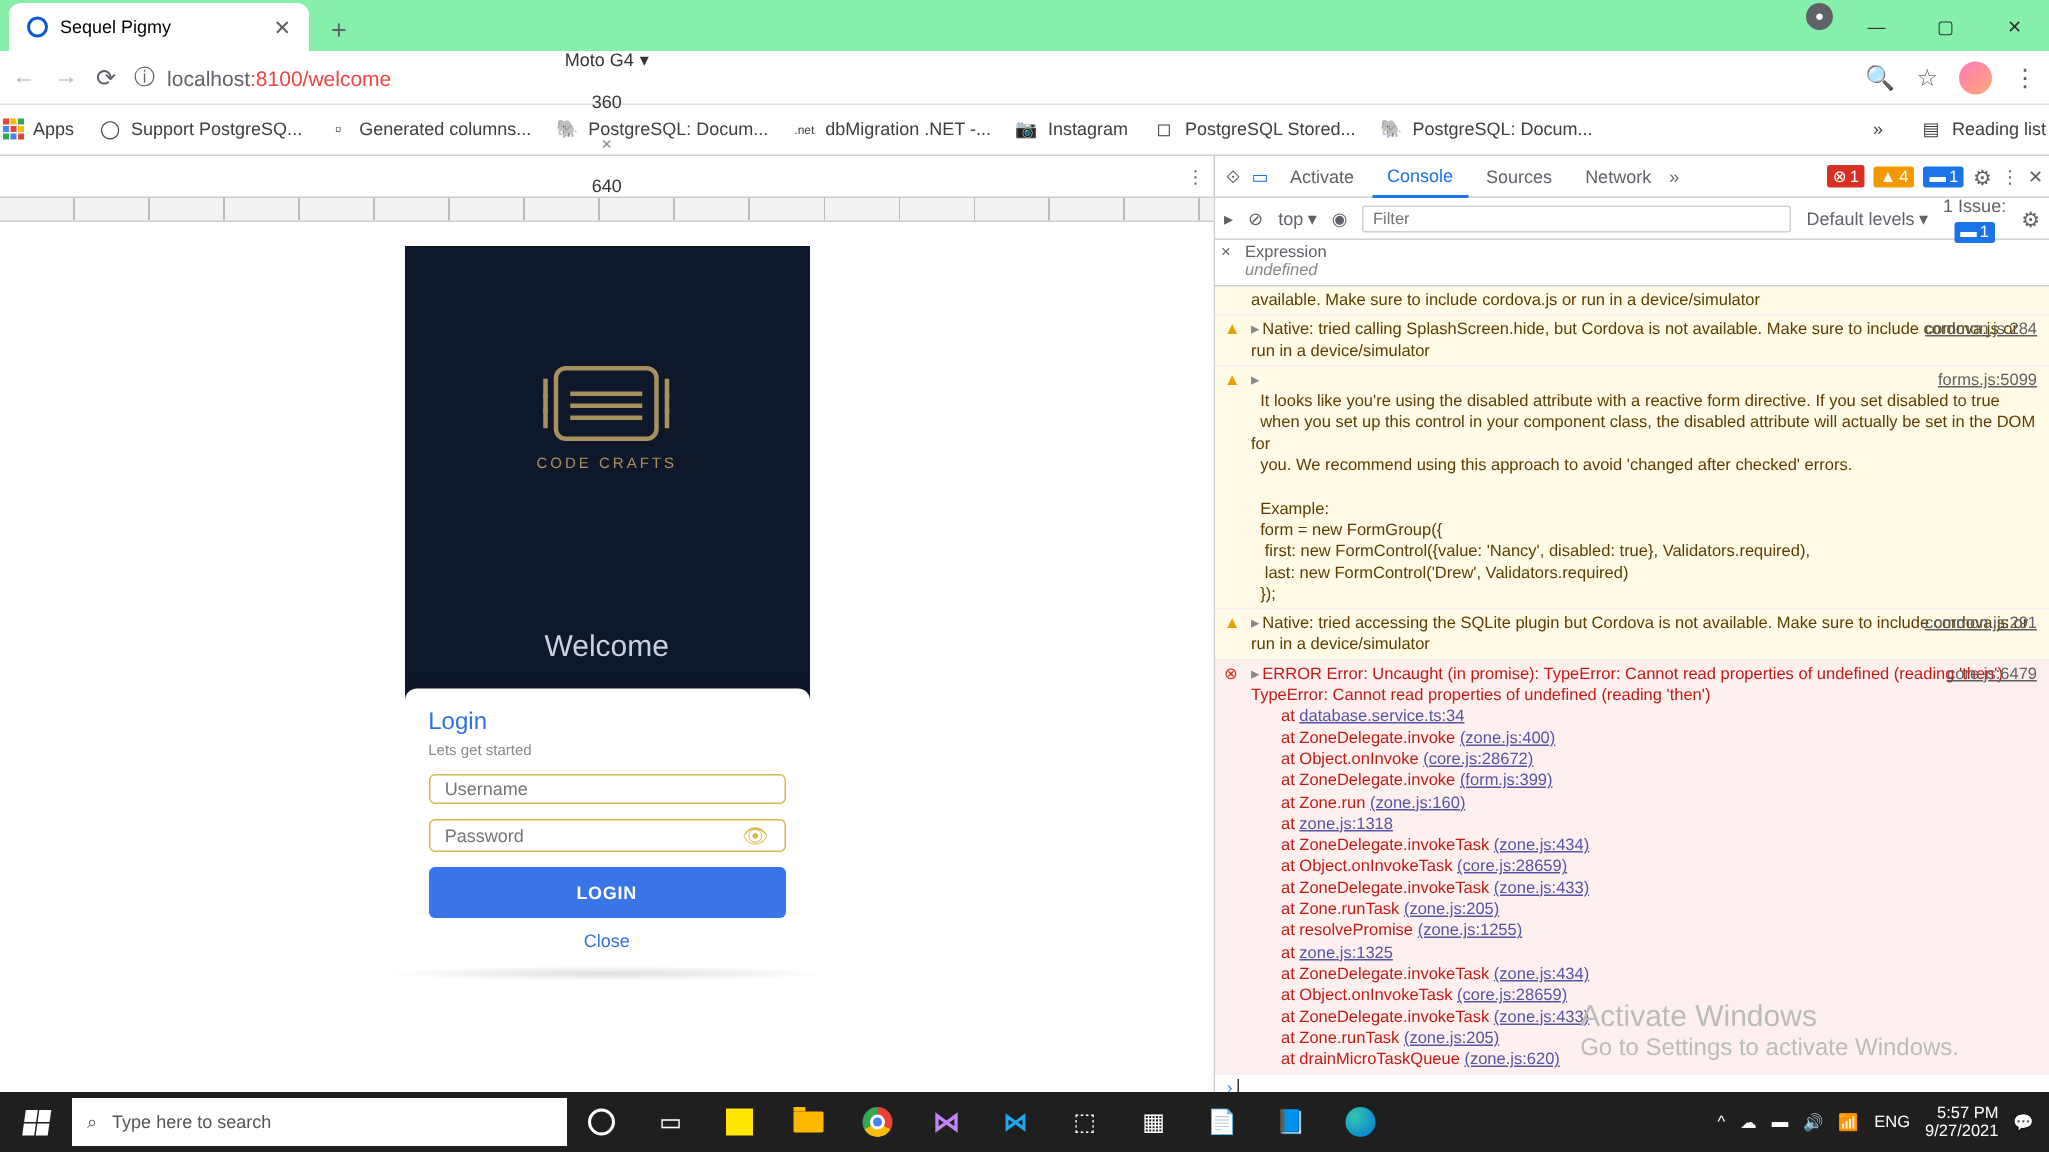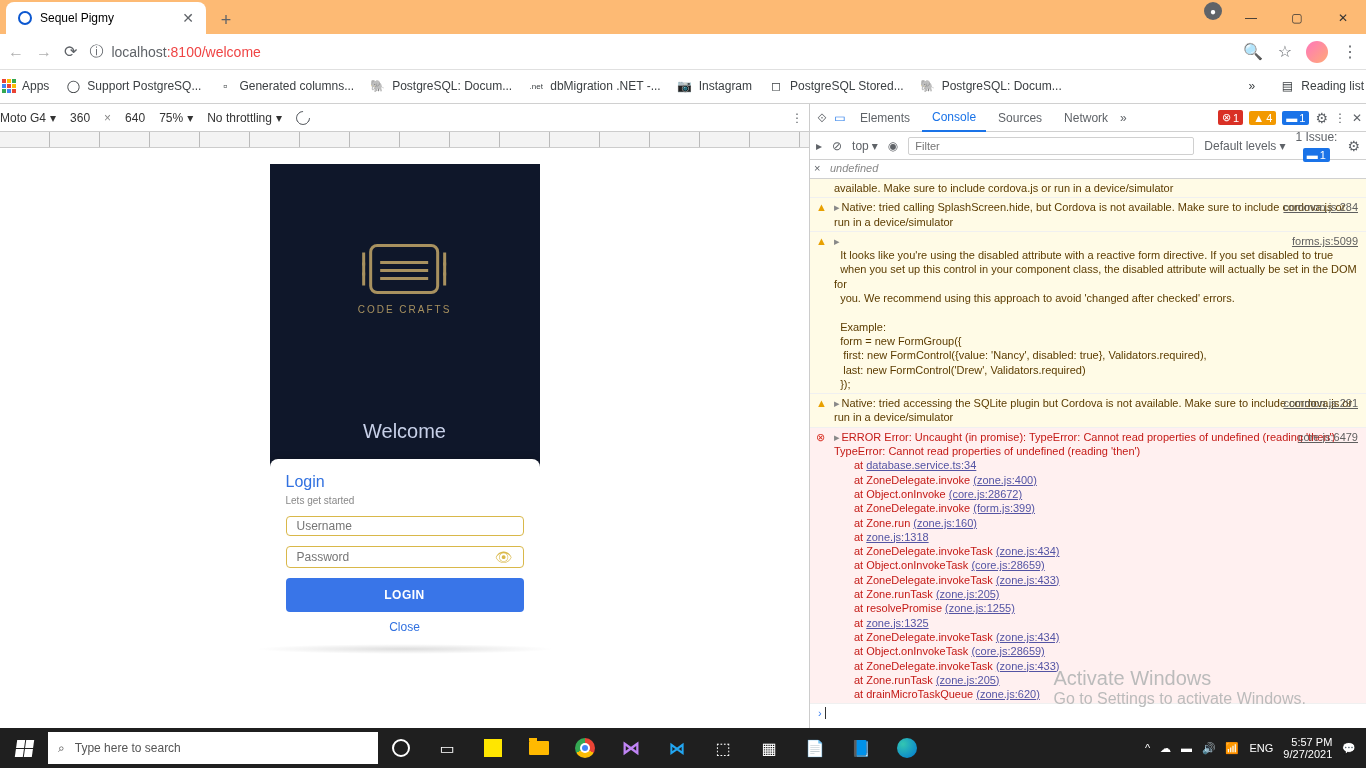--- a/index.html
+++ b/index.html
@@ -1,20 +1,20 @@
 <!DOCTYPE html>
 <html><head>
 <meta charset="utf-8">
 <style>
 * { box-sizing: border-box; margin: 0; padding: 0; font-family: "Segoe UI", Arial, sans-serif; }
 body { width: 1366px; height: 768px; overflow: hidden; background: #fff; position: relative; }
 
 
 .browser-chrome { height: 104px; background: #fff; border-bottom: 1px solid #d0d0d0; }
-.tab-bar { height: 34px; background: #fdba74; display: flex; align-items: flex-end; }
+.tab-bar { height: 34px; background: #86efac; display: flex; align-items: flex-end; }
 .tab { height: 32px; background: #fff; border-radius: 8px 8px 0 0; display: flex; align-items: center; padding: 0 12px; margin-left: 6px; min-width: 200px; font-size: 12px; gap: 8px; }
 .tab-favicon { width: 14px; height: 14px; border: 2px solid #0b57d0; border-radius: 50%; }
 .tab-close { margin-left: auto; color: #5f6368; font-size: 14px; }
 .new-tab { width: 28px; height: 28px; display: flex; align-items: center; justify-content: center; color: #5f6368; font-size: 18px; margin-left: 6px; }
 .window-controls { margin-left: auto; display: flex; }
 .win-ctrl { width: 46px; height: 32px; display: flex; align-items: center; justify-content: center; color: #333; font-size: 12px; }
 .guest { width:18px; height:18px; border-radius:50%; background:#5f6368; color:#fff; display:flex; align-items:center; justify-content:center; font-size:10px; margin:0 6px;}
 
 .addr-bar { height: 36px; display: flex; align-items: center; padding: 0 8px; gap: 12px; border-bottom: 1px solid #e0e0e0; }
 .nav-btn { color: #5f6368; font-size: 16px; }
@@ -38,21 +38,21 @@
 .apps-icon span:nth-child(8){background:#4285f4;}
 .apps-icon span:nth-child(9){background:#ea4335;}
 .reading { margin-left: auto; display: flex; align-items: center; gap: 6px; }
 
 
 .main { display: flex; height: calc(768px - 104px - 40px); }
 .left-pane { flex: 1; background: #fff; position: relative; border-right: 1px solid #ccc; }
 .right-pane { width: 556px; background: #fff; display: flex; flex-direction: column; }
 
 
-.device-toolbar { height: 28px; border-bottom: 1px solid #ccc; display: flex; align-items: center; justify-content: flex-start; gap: 14px; font-size: 12px; color: #333; position: relative; }
+.device-toolbar { height: 28px; border-bottom: 1px solid #ccc; display: flex; align-items: center; justify-content: center; gap: 14px; font-size: 12px; color: #333; position: relative; flex-direction: column; }
 .device-toolbar .sel { display: flex; align-items: center; gap: 4px; }
 .device-toolbar .dim { color: #333; }
 .device-toolbar .x { color: #888; }
 .rotate-icon { width: 14px; height: 14px; border: 1.5px solid #5f6368; border-radius: 50%; border-top-color: transparent; transform: rotate(45deg); position: relative;}
 .dev-more { position: absolute; right: 6px; color: #5f6368; }
 
 .ruler-h { height: 16px; background: #f3f3f3; border-bottom: 1px solid #ccc; position: relative; }
 .ruler-h::before { content:""; position:absolute; left:0; right:0; top:0; bottom:0; background:repeating-linear-gradient(to right, transparent 0, transparent 49px, #bbb 49px, #bbb 50px);}
 
 .device-view { position: relative; display: flex; justify-content: center; padding-top: 16px; background:#fff; height: calc(100% - 44px); }
@@ -269,21 +269,21 @@
         </div>
       </div>
       <div class="device-shadow"></div>
     </div>
   </div>
 
   <div class="right-pane">
     <div class="dt-tabs">
       <span class="dt-icon">⟐</span>
       <span class="dt-icon" style="color:#1a73e8;">▭</span>
-      <div class="dt-tab">Elements</div>
+      <div class="dt-tab">Activate</div>
       <div class="dt-tab active">Console</div>
       <div class="dt-tab">Sources</div>
       <div class="dt-tab">Network</div>
       <span>»</span>
       <div class="dt-badges">
         <span class="badge err">⊗ <span>1</span></span>
         <span class="badge warn">▲ <span>4</span></span>
         <span class="badge info">▬ <span>1</span></span>
         <span class="gear">⚙</span>
         <span>⋮</span>
@@ -298,20 +298,21 @@
       <input class="filter-input" placeholder="Filter" style="">
       <div class="sel"><span>Default levels</span> ▾</div>
       <div class="issue-badge">
           <span>1 Issue:</span> 
           <span class="badge info">▬ <span>1</span></span>
         </div>
       <span class="gear">⚙</span>
     </div>
     <div class="watch-expr">
       <span class="x">×</span>
+      <div>Expression</div>
       <div class="undef">undefined</div>
     </div>
     <div class="console-body">
       <div class="msg warn">
         <span>available. Make sure to include cordova.js or run in a device/simulator</span>
       </div>
       <div class="msg warn">
         <span class="icon-l">▲</span>
         <span class="src">common.js:284</span>
         <span class="triangle">▸</span><span>Native: tried calling SplashScreen.hide, but Cordova is not available. Make sure to include cordova.js or run in a device/simulator</span>

